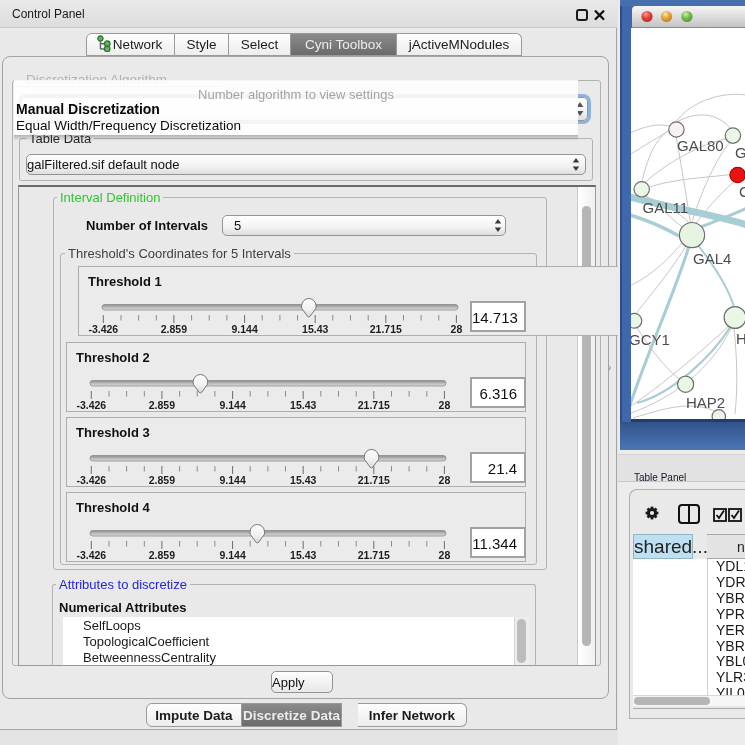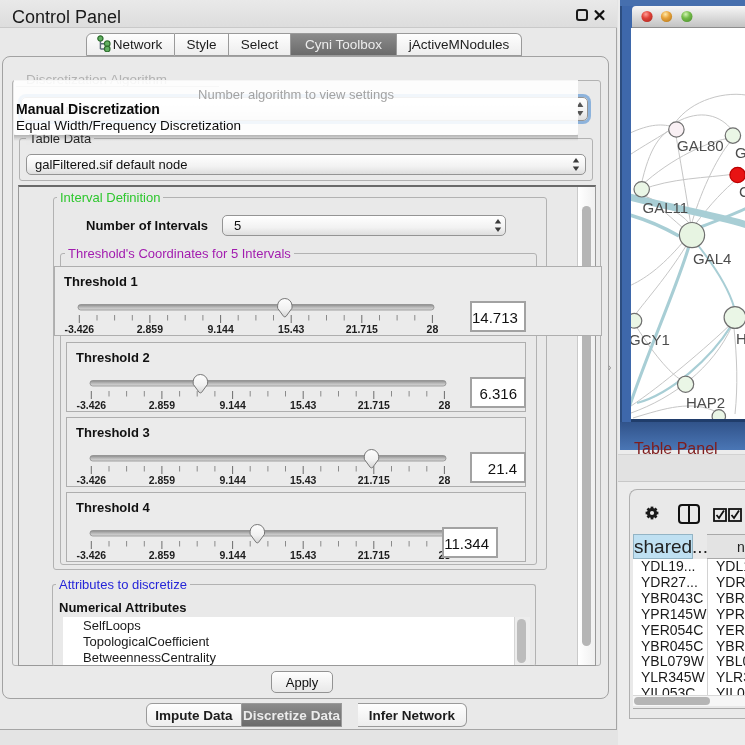--- a/index.html
+++ b/index.html
@@ -19,21 +19,21 @@
      background:linear-gradient(#fefefe,#ededed); font-size:13.5px; color:#1c1c1c;
      text-align:center; line-height:23px;font-weight:bold; }
   .seltab { background:linear-gradient(#8b8b8b,#6b6b6b); color:#ececec; }
   .cell { font-size:14px; color:#1a1a1a; }
 </style></head>
 <body>
 
 <div class="abs" style="left:0;top:0;width:617px;height:730px;background:#e9e9e9;border-right:1px solid #a5a5a5;border-bottom:1px solid #a5a5a5"></div>
 
 <div class="abs" style="left:0;top:0;width:617px;height:28px;background:linear-gradient(#e9e9e9,#dddddd);border-bottom:1px solid #c9c9c9"></div>
-<div class="abs" style="left:12px;top:7px;font-size:18px;color:#1a1a1a">Control Panel</div>
+<div class="abs" style="left:12px;top:7px;font-size:12px;color:#1a1a1a">Control Panel</div>
 <div class="abs" style="left:576px;top:9px;width:12px;height:12px;border:2px solid #1a1a1a;border-radius:3px"></div>
 <svg class="abs" style="left:593px;top:8px" width="13" height="13" viewBox="0 0 13 13">
  <path d="M2.6 3.2 L10.4 11 M10.4 3.2 L2.6 11" stroke="#111" stroke-width="2.3" stroke-linecap="round"></path>
 </svg>
 
 <div class="abs" style="left:2px;top:56px;width:607px;height:643px;border:1.5px solid #a2a2a2;border-radius:8px;background:#eaeaea"></div>
 
 <div class="tab" style="left:86px;width:89px;border-left:1px solid #9a9a9a;border-radius:6px 0 0 0;padding-left:14px">Network</div>
 <svg class="abs" style="left:96.5px;top:35px" width="14" height="17" viewBox="0 0 14 17">
   <path d="M3.4 5 L3.4 14 M3.4 8.7 L9.2 8.7 M3.4 14 L9.2 14" stroke="#5c6b78" stroke-width="1.4" fill="none"></path>
@@ -51,59 +51,59 @@
 <div class="abs" style="left:16px;top:85.5px;width:203px;height:1px;background:#bdbdbd"></div>
 
 <div class="abs combo" style="left:21px;top:97px;width:567px;height:24px;box-shadow:0 0 0 3px rgba(110,160,215,0.75);line-height:23px;padding-left:14px;color:#333">Manual Discretization</div>
 <svg class="abs" style="left:576px;top:102px" width="8" height="14" viewBox="0 0 8 14">
   <path d="M4 0 L7.4 5 L0.6 5 Z" fill="#555"></path>
     <path d="M4 14 L7.4 9 L0.6 9 Z" fill="#555"></path>
 </svg>
 
 <div class="abs grp" style="left:19px;top:138px;width:574px;height:43px"></div>
 <div class="abs gtitle" style="left:26px;top:132px;color:#222">Table Data</div>
-<div class="abs combo" style="left:26px;top:154px;width:560px;height:21px;line-height:20px;padding-left:8px">galFiltered.sif default node</div>
+<div class="abs combo" style="left:26px;top:154px;width:560px;height:21px;line-height:20px;">galFiltered.sif default node</div>
 <svg class="abs" style="left:572px;top:158px" width="8" height="13" viewBox="0 0 8 13">
   <path d="M4 0 L7.2 4.6 L0.8 4.6 Z" fill="#3a3a3a"></path>
     <path d="M4 13 L7.2 8.4 L0.8 8.4 Z" fill="#3a3a3a"></path>
 </svg>
 
 <div class="abs" style="left:18px;top:185px;width:578px;height:481px;border:1px solid #999;border-top:2px solid #6a6a6a;background:#e9e9e9"></div>
 
 <div class="abs" style="left:577px;top:187px;width:18px;height:478px;background:linear-gradient(90deg,#ffffff,#f0f0f0);border-left:1px solid #cacaca"></div>
 <div class="abs" style="left:582px;top:206px;width:9px;height:440px;background:#b5b5b5;border-radius:5px"></div>
 
 <div class="abs grp" style="left:53px;top:197px;width:494px;height:373px"></div>
 <div class="abs gtitle" style="left:57px;top:191px;color:#2ec72e">Interval Definition</div>
 <div class="abs blab" style="left:86px;top:218px">Number of Intervals</div>
 <div class="abs combo" style="left:222px;top:215px;width:284px;height:21px;line-height:20px;padding-left:11px">5</div>
 <svg class="abs" style="left:494px;top:219px" width="8" height="13" viewBox="0 0 8 13">
   <path d="M4 0 L7.2 4.6 L0.8 4.6 Z" fill="#3a3a3a"></path>
     <path d="M4 13 L7.2 8.4 L0.8 8.4 Z" fill="#3a3a3a"></path>
 </svg>
 
 <div class="abs grp" style="left:60px;top:253px;width:477px;height:312px"></div>
-<div class="abs gtitle" style="left:65px;top:247px;color:#a21caf">Threshold's Coordinates for 5 Intervals</div>
+<div class="abs gtitle" style="left:65px;top:247px;color:#404040">Threshold's Coordinates for 5 Intervals</div>
 
 <svg width="0" height="0" style="position:absolute">
  <defs>
   <linearGradient id="trk" x1="0" y1="0" x2="0" y2="1">
     <stop offset="0" stop-color="#898989"></stop>
         <stop offset="0.45" stop-color="#b5b5b5"></stop>
         <stop offset="1" stop-color="#dcdcdc"></stop>
   </linearGradient>
   <linearGradient id="thm" x1="0" y1="0" x2="0" y2="1">
     <stop offset="0" stop-color="#fdfdfd"></stop>
         <stop offset="0.6" stop-color="#f0f0f0"></stop>
         <stop offset="1" stop-color="#d5d5d5"></stop>
   </linearGradient>
  </defs>
 </svg>
 
-<div class="abs tpanel" style="left:54px;top:266.0px;width:548px;height:70px">
+<div class="abs tpanel" style="left:78px;top:266.0px;width:548px;height:70px">
   <div class="abs blab" style="left:9px;top:7px">Threshold 1</div>
   <svg class="abs" style="left:0;top:28px" width="462" height="45" viewBox="0 0 462 45" font-family="Liberation Sans, sans-serif">
       <rect x="23" y="9.5" width="356" height="5.5" rx="2.7" fill="url(#trk)" stroke="#8d8d8d" stroke-width="0.8"></rect>
       <line x1="24.3" y1="20" x2="24.3" y2="28" stroke="#6d6d6d" stroke-width="1"></line>
       <line x1="42.0" y1="20" x2="42.0" y2="25.5" stroke="#8a8a8a" stroke-width="1"></line>
       <line x1="59.6" y1="20" x2="59.6" y2="25.5" stroke="#8a8a8a" stroke-width="1"></line>
       <line x1="77.3" y1="20" x2="77.3" y2="25.5" stroke="#8a8a8a" stroke-width="1"></line>
       <line x1="94.9" y1="20" x2="94.9" y2="28" stroke="#6d6d6d" stroke-width="1"></line>
       <line x1="112.6" y1="20" x2="112.6" y2="25.5" stroke="#8a8a8a" stroke-width="1"></line>
       <line x1="130.2" y1="20" x2="130.2" y2="25.5" stroke="#8a8a8a" stroke-width="1"></line>
@@ -228,32 +228,32 @@
       <line x1="377.4" y1="20" x2="377.4" y2="28" stroke="#6d6d6d" stroke-width="1"></line>
       <text x="24.3" y="37.5" text-anchor="middle" font-size="10.5" font-weight="bold" fill="#1d1d1d">-3.426</text>
       <text x="94.9" y="37.5" text-anchor="middle" font-size="10.5" font-weight="bold" fill="#1d1d1d">2.859</text>
       <text x="165.6" y="37.5" text-anchor="middle" font-size="10.5" font-weight="bold" fill="#1d1d1d">9.144</text>
       <text x="236.2" y="37.5" text-anchor="middle" font-size="10.5" font-weight="bold" fill="#1d1d1d">15.43</text>
       <text x="306.8" y="37.5" text-anchor="middle" font-size="10.5" font-weight="bold" fill="#1d1d1d">21.715</text>
       <text x="377.4" y="37.5" text-anchor="middle" font-size="10.5" font-weight="bold" fill="#1d1d1d">28</text>
       <path d="M 183.1 13.2 L 183.1 10.7 A 7.2 7.2 0 0 1 197.5 10.7 L 197.5 13.2 L 191.5 21.4 Q 190.3 22.4 189.1 21.4 Z" fill="url(#thm)" stroke="#777" stroke-width="1"></path>
     </svg>
 </div>
-<div class="abs vbox" style="left:442px;top:526.7px">11.344</div>
+<div class="abs vbox" style="left:470px;top:526.7px">11.344</div>
 
 <div class="abs grp" style="left:52px;top:584px;width:484px;height:82px;border-bottom:none"></div>
 <div class="abs gtitle" style="left:56px;top:578px;color:#2525d8">Attributes to discretize</div>
 <div class="abs blab" style="left:59px;top:600px">Numerical Attributes</div>
 <div class="abs" style="left:63px;top:617px;width:467px;height:48px;background:#ffffff;overflow:hidden">
   <div style="font-size:13px;color:#1a1a1a;padding-left:20px;line-height:15.8px;padding-top:1px">SelfLoops<br>TopologicalCoefficient<br>BetweennessCentrality</div>
 </div>
 <div class="abs" style="left:514px;top:617px;width:16px;height:48px;background:#ededed;border-left:1px solid #d5d5d5"></div>
 <div class="abs" style="left:517px;top:619px;width:9px;height:44px;background:#bcbcbc;border-radius:5px"></div>
 
-<div class="abs" style="left:271px;top:671px;width:62px;height:22px;border:1px solid #939393;border-radius:5px;background:linear-gradient(#fefefe,#e8e8e8);font-size:13px;color:#111;text-align:center;line-height:21px">Apply</div>
+<div class="abs" style="left:271px;top:671px;width:62px;height:22px;border:1px solid #939393;border-radius:5px;background:linear-gradient(#fefefe,#e8e8e8);font-size:13px;color:#111;line-height:21px">Apply</div>
 
 <div class="btab" style="left:146px;width:96px;border-left:1px solid #9a9a9a;border-radius:6px 0 0 6px">Impute Data</div>
 <div class="btab seltab" style="left:242px;width:100px">Discretize Data</div>
 <div class="btab" style="left:358px;width:109px;border-radius:0 6px 6px 0">Infer Network</div>
 
 <div class="abs" style="left:608px;top:362px;font-size:10px;color:#8a8a8a">›</div>
 
 <div class="abs" style="left:618px;top:0;width:127px;height:745px;background:#ececec"></div>
 <div class="abs" style="left:620px;top:0;width:125px;height:450px;background:#3e68ab"></div>
 <div class="abs" style="left:620px;top:0;width:1.5px;height:450px;background:#2d4e80"></div>
@@ -333,21 +333,21 @@
     <text x="108" y="169">C</text>
     <text x="11.5" y="185">GAL11</text>
     <text x="62" y="236">GAL4</text>
     <text x="-2" y="317">GCY1</text>
     <text x="105" y="316">H</text>
     <text x="55" y="380">HAP2</text>
   </g>
 </svg>
 
 <div class="abs" style="left:618px;top:454px;width:127px;height:28px;background:#e2e2e2;border-top:1px solid #d2d2d2;border-bottom:1px solid #c8c8c8"></div>
-<div class="abs" style="left:634px;top:440px;font-size:16px;color:#7f1d1d">Table Panel</div>
+<div class="abs" style="left:634px;top:472px;font-size:10px;color:#0f172a">Table Panel</div>
 
 <div class="abs" style="left:629px;top:489px;width:116px;height:230px;background:#e9e9e9;border:1px solid #b0b0b0;border-radius:8px 0 0 0;border-right:none"></div>
 
 <svg class="abs" style="left:644px;top:505px" width="16" height="16" viewBox="0 0 16 16">
   <g stroke="#1a1a1a" stroke-width="2.7">
     <line x1="8" y1="1.6" x2="8" y2="14.4"></line>
     <line x1="1.6" y1="8" x2="14.4" y2="8"></line>
     <line x1="3.5" y1="3.5" x2="12.5" y2="12.5"></line>
     <line x1="12.5" y1="3.5" x2="3.5" y2="12.5"></line>
   </g>
@@ -360,21 +360,20 @@
   <rect x="1" y="1" width="12" height="12" fill="none" stroke="#111" stroke-width="1.8"></rect>
   <path d="M3.5 7 L6 10 L11 2.5" stroke="#111" stroke-width="1.8" fill="none"></path>
   <rect x="16" y="1" width="12" height="12" fill="none" stroke="#111" stroke-width="1.8"></rect>
   <path d="M18.5 7 L21 10 L26 2.5" stroke="#111" stroke-width="1.8" fill="none"></path>
 </svg>
 
 <div class="abs" style="left:633px;top:534px;width:60px;height:25px;background:#bfe0f2;border:1px solid #93b4c5;font-size:19px;color:#222;text-align:center;line-height:24px">shared...</div>
 <div class="abs" style="left:707px;top:534px;width:38px;height:25px;background:#e3e3e3;border-top:1px solid #a9a9a9;border-bottom:1px solid #a9a9a9;font-size:14px;color:#222;padding-left:30px;line-height:24px;overflow:hidden">na</div>
 <div class="abs" style="left:633px;top:559px;width:112px;height:137px;background:#ffffff;overflow:hidden">
   <div class="abs" style="left:73.5px;top:0;width:1px;height:137px;background:#d2d2d2"></div>
-  <div class="abs cell" style="left:8px;top:0;line-height:15.9px">YDL19...<br>YDR27...<br>YBR043C<br>YPR145W<br>YER054C<br>YBR045C<br>YBL079W<br>YLR345W<br>YIL053C</div>
   <div class="abs cell" style="left:83px;top:0;line-height:15.9px">YDL1<br>YDR2<br>YBR0<br>YPR1<br>YER0<br>YBR0<br>YBL0<br>YLR3<br>YIL0</div>
 </div>
 
 <div class="abs" style="left:633px;top:695px;width:112px;height:11px;background:#f6f6f6;border-top:1px solid #d8d8d8"></div>
 <div class="abs" style="left:634px;top:696.5px;width:76px;height:8px;background:#b5b5b5;border-radius:4px"></div>
 <div class="abs" style="left:633px;top:708px;width:112px;height:1px;background:#aaa"></div>
 
 <div class="abs" style="left:14px;top:79.5px;width:564px;height:55px;background:rgba(255,255,255,0.88);border-radius:0 0 2px 2px"></div>
 <div class="abs" style="left:14px;top:134.5px;width:564px;height:6px;background:linear-gradient(rgba(90,90,90,0.38),rgba(120,120,120,0))"></div>
 <div class="abs" style="left:14px;top:87px;width:564px;text-align:center;font-size:13px;color:#a3a3a3">Number algorithm to view settings</div>

